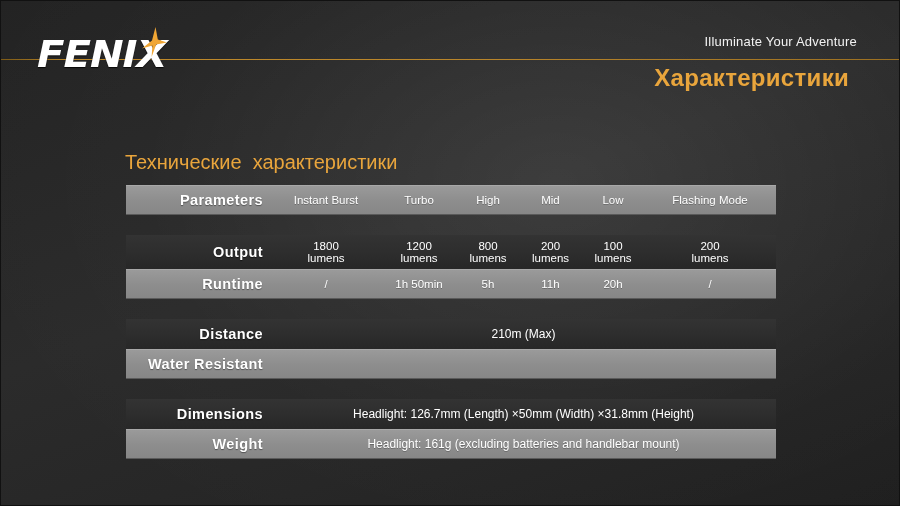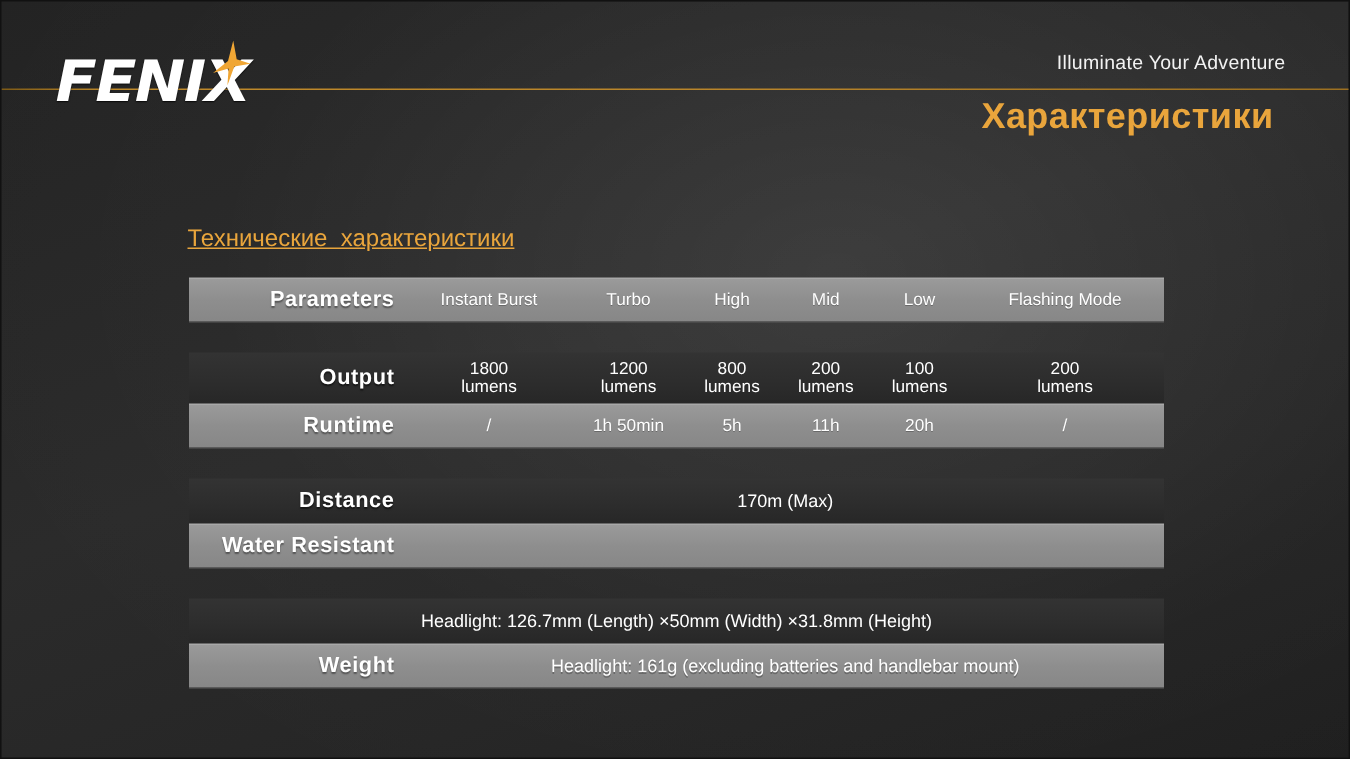--- a/index.html
+++ b/index.html
@@ -91,24 +91,23 @@
     color: #e9a53c;
     letter-spacing: 0.3px;
     white-space: nowrap;
   }
 
   
   #section-title {
     position: absolute;
     left: 124px;
     top: 150px;
-    font-size: 16px;
+    font-size: 20px;
     color: #e9a53c;
     white-space: pre;
-    text-decoration: underline;
   }
 
   
   #spec-table {
     position: absolute;
     left: 125px;
     top: 184px;
     width: 650px;
   }
   .row {
@@ -234,28 +233,29 @@
         <div class="cell c-turbo">1h 50min</div>
         <div class="cell c-high">5h</div>
         <div class="cell c-mid">11h</div>
         <div class="cell c-low">20h</div>
         <div class="cell c-flash">/</div>
       </div>
     </div>
 
     <div class="row dark">
       <div class="cell-label">Distance</div>
-      <div class="cell-span">170m (Max)</div>
+      <div class="cell-span">210m (Max)</div>
     </div>
 
     <div class="row band">
       <div class="cell-label">Water Resistant</div>
     </div>
 
     <div class="row dark">
+      <div class="cell-label">Dimensions</div>
       <div class="cell-span">Headlight: 126.7mm (Length) ×50mm (Width) ×31.8mm (Height)</div>
     </div>
 
     <div class="row band">
       <div class="cell-label">Weight</div>
       <div class="cell-span">Headlight: 161g (excluding batteries and handlebar mount)</div>
     </div>
 
   </div>
 </div>

